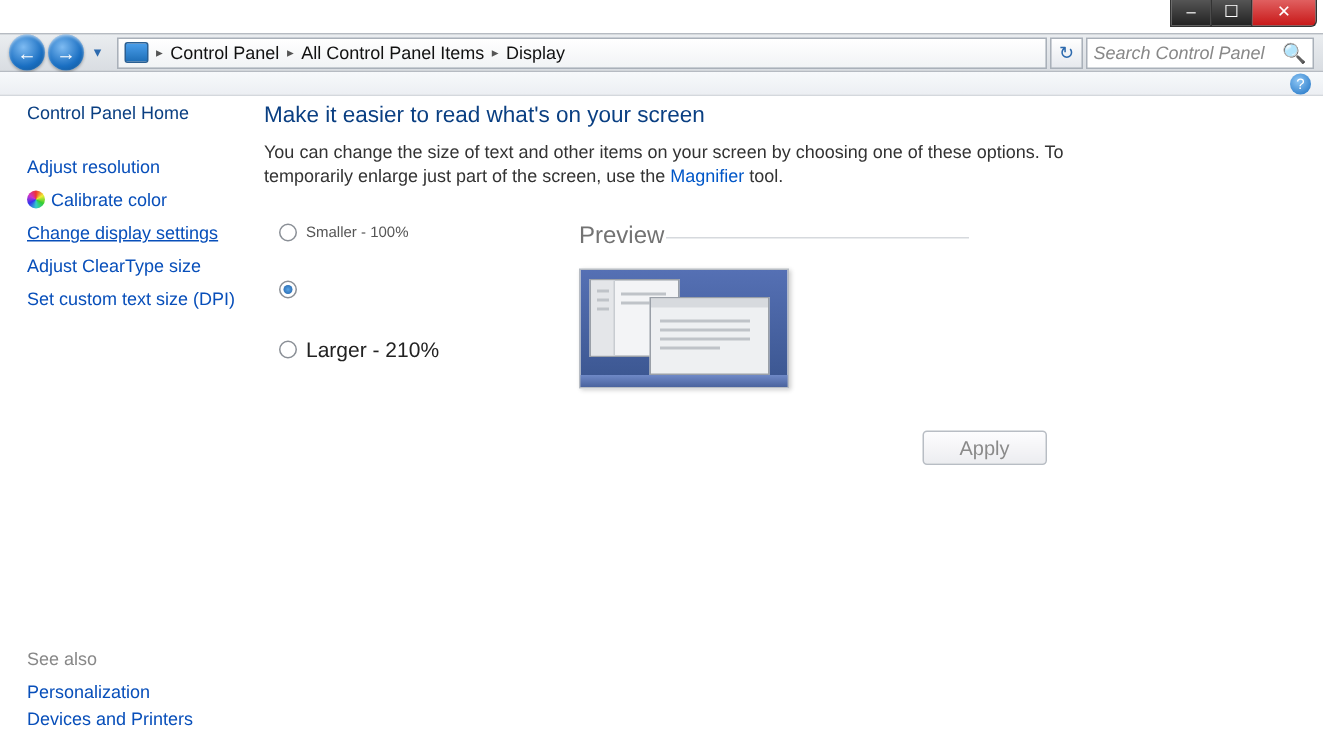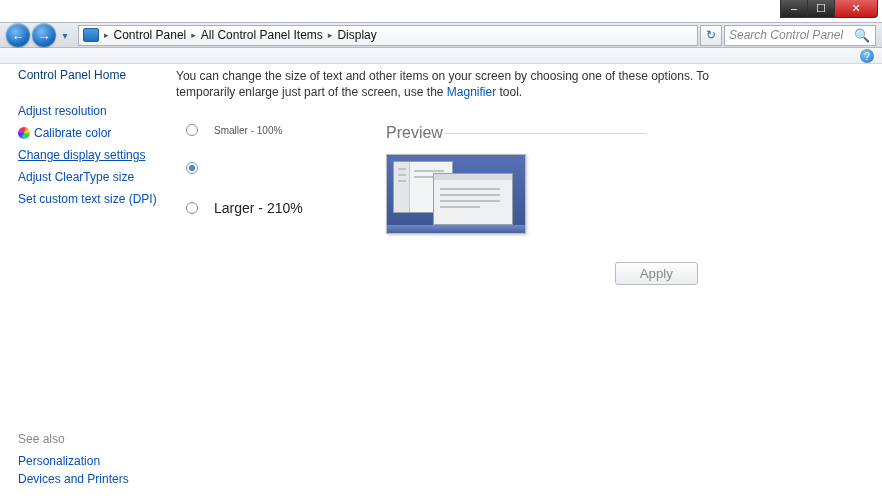--- a/index.html
+++ b/index.html
@@ -42,21 +42,21 @@
   .sidebar-bottom { margin-top: auto; }
   .see-also { color: #888; font-size: 12px; margin-bottom: 8px; }
 
   .main { flex: 1; padding: 4px 24px 10px 6px; }
   .page-title { color: #0a3f82; font-size: 15px; margin-bottom: 8px; }
   .description { color: #333; max-width: 590px; line-height: 1.35; }
   .description a { color: #0057c8; cursor: pointer; }
 
   .options-row { display: flex; margin-top: 24px; }
   .options-col { width: 210px; }
-  .radio-row { display: flex; align-items: center; gap: 16px; margin-left: 10px; }
+  .radio-row { display: flex; align-items: center; gap: 6px; margin-left: 10px; }
   .radio { width: 12px; height: 12px; border: 1px solid #8a8f96; border-radius: 50%; display: inline-flex; align-items: center; justify-content: center; background: #fff; }
   .radio.selected::after { content: ""; width: 6px; height: 6px; border-radius: 50%; background: radial-gradient(#5aa4e6, #1e5fa6); }
   .opt-smaller { font-size: 10px; color: #555; margin-bottom: 26px; }
   .opt-medium { font-size: 12px; color: #222; margin-bottom: 26px; }
   .opt-larger { font-size: 14px; color: #222; }
 
   .preview-col { }
   .preview-label { color: #737373; font-size: 16px; margin-bottom: 12px; position: relative; }
   .preview-label::after { content: ""; position: absolute; top: 50%; left: 58px; right: -120px; border-top: 1px solid #d6d9dd; }
   .preview-box { width: 140px; height: 80px; border: 1px solid #b8bdc4; background: linear-gradient(#5570b4, #3a558f); position: relative; box-shadow: 1px 1px 3px rgba(0,0,0,.2); }
@@ -133,20 +133,21 @@
     <div class="side-link">Set custom text size (DPI)</div>
 
     <div class="sidebar-bottom">
       <div class="see-also">See also</div>
       <div class="side-link" style="color:#084fba">Personalization</div>
       <div class="side-link" style="color:#084fba">Devices and Printers</div>
     </div>
   </div>
 
   <div class="main">
+    <div class="page-title">Make it easier to read what's on your screen</div>
     <div class="description">
       <span>You can change the size of text and other items on your screen by choosing one of these options. To temporarily enlarge just part of the screen, use the </span><a>Magnifier</a><span> tool.</span>
     </div>
 
     <div class="options-row">
       <div class="options-col">
         <div class="radio-row opt-smaller">
           <span class="radio"></span>
           <span>Smaller - 100%</span>
         </div>

